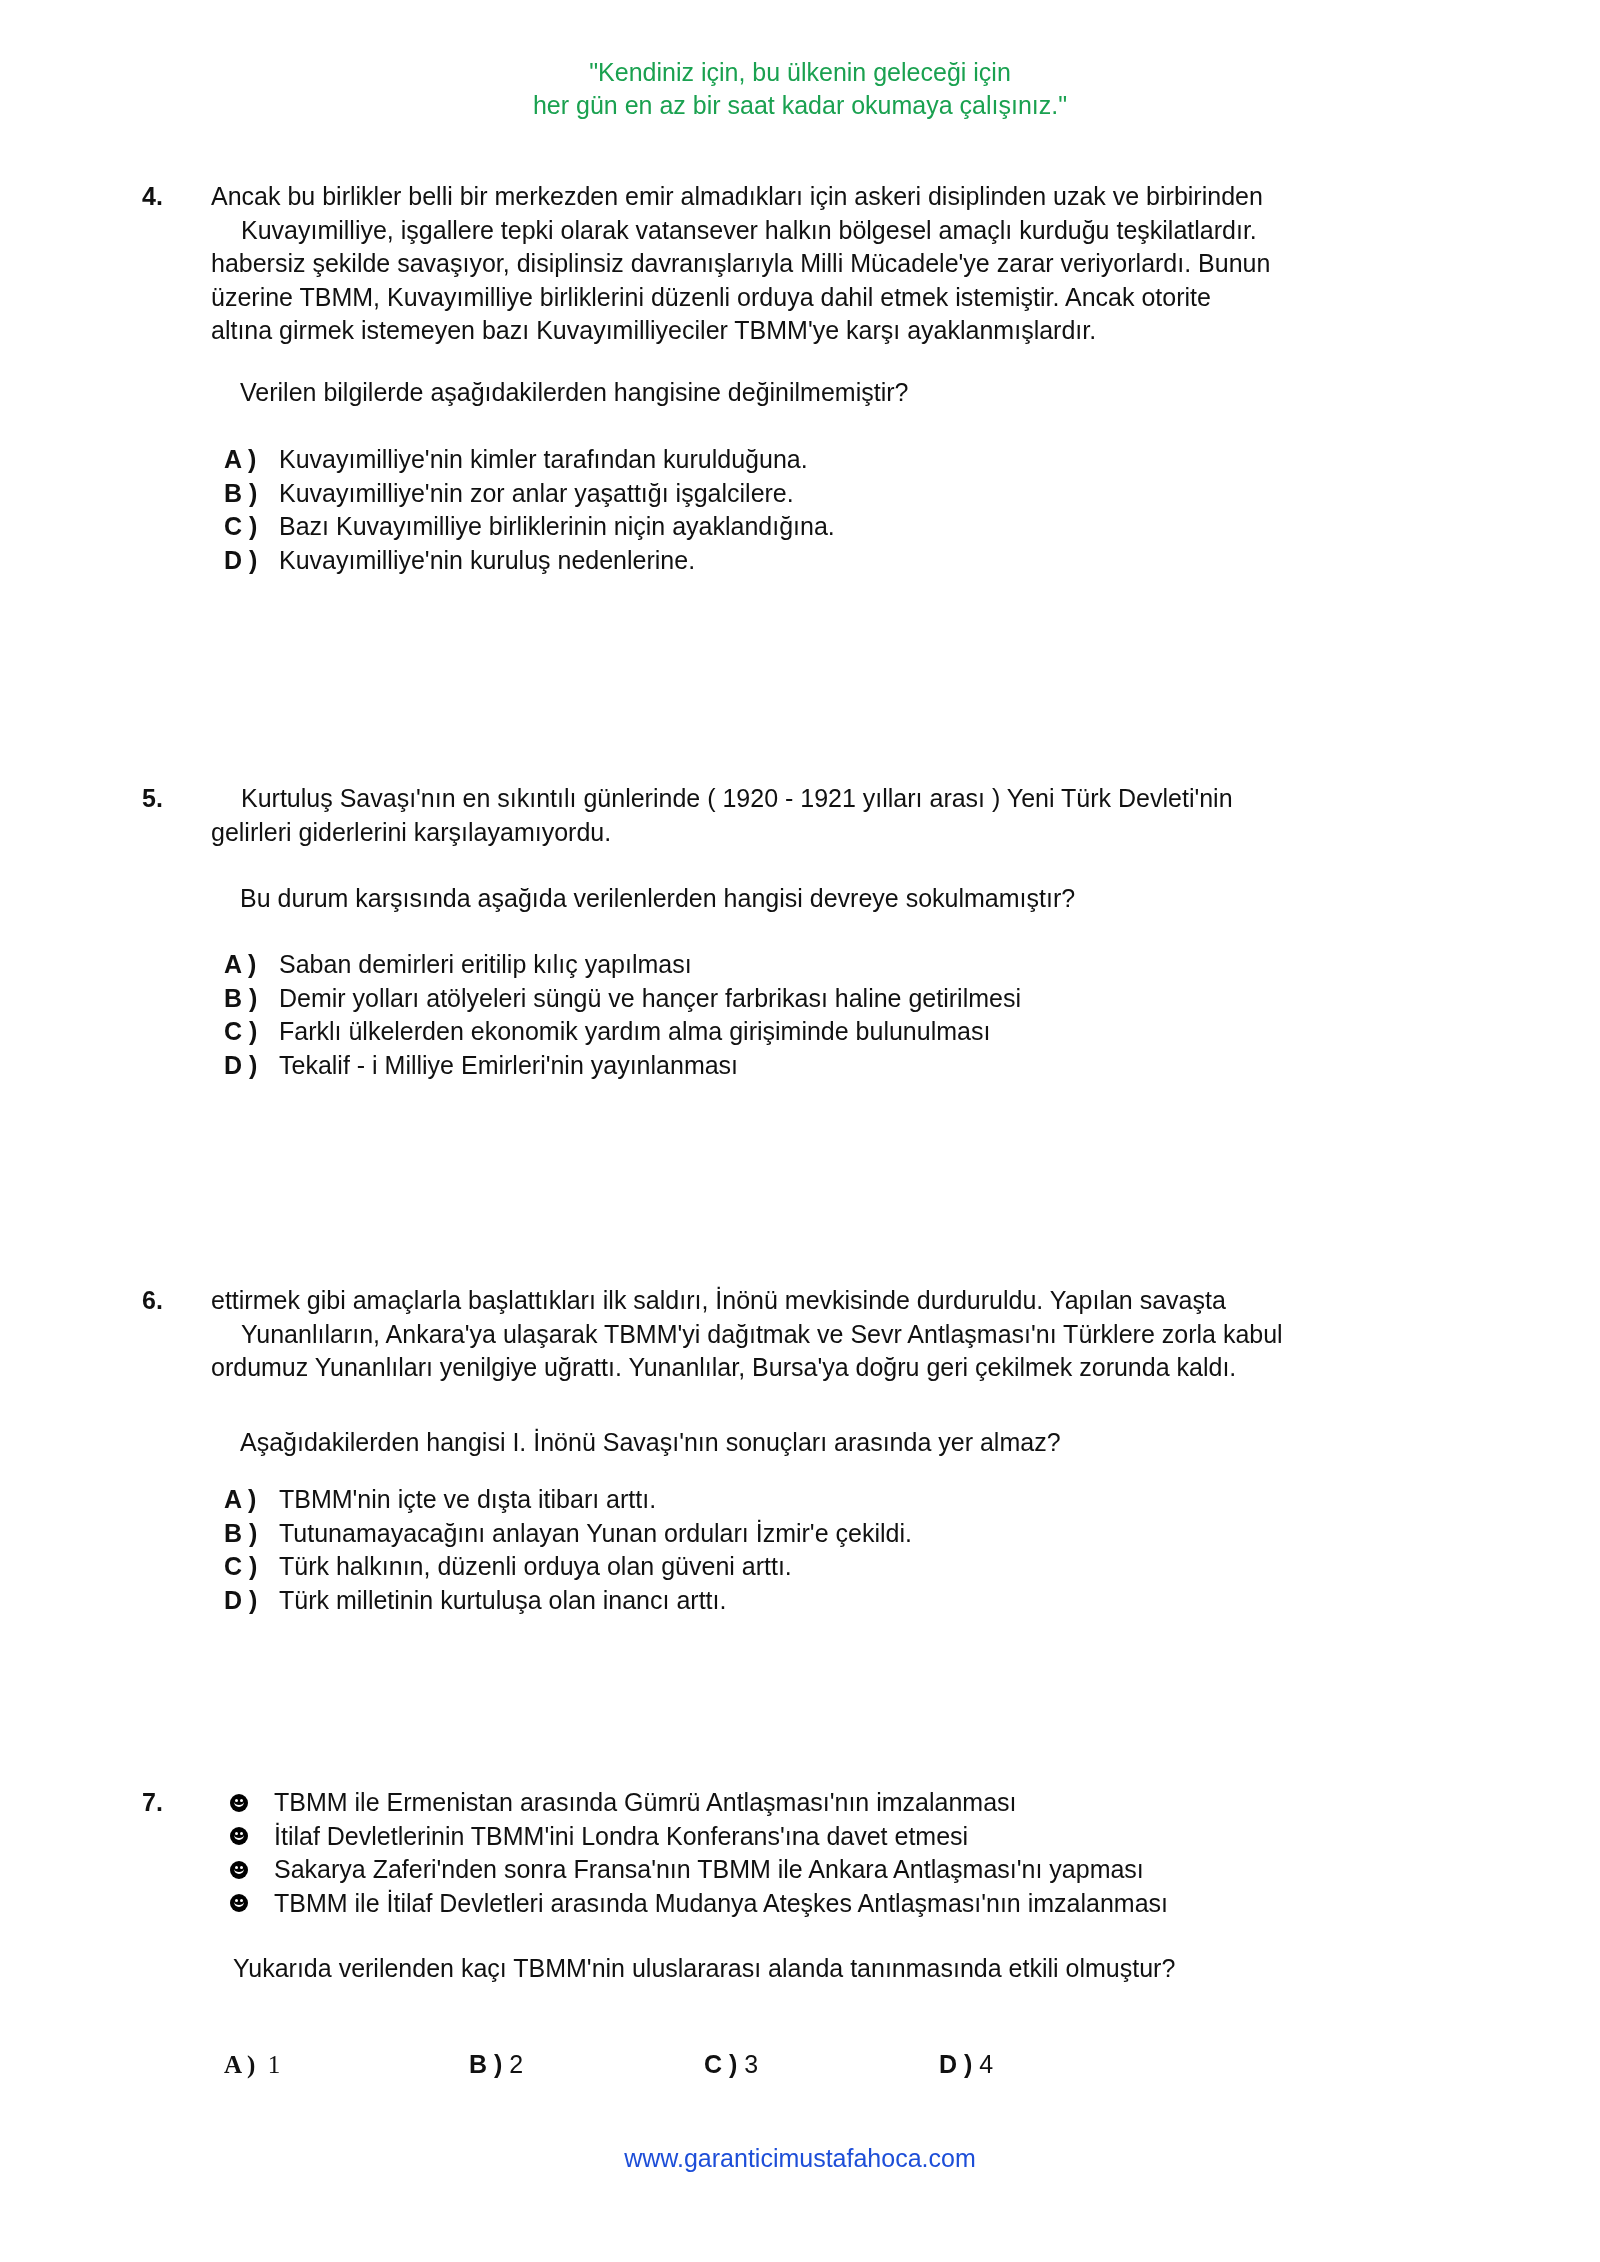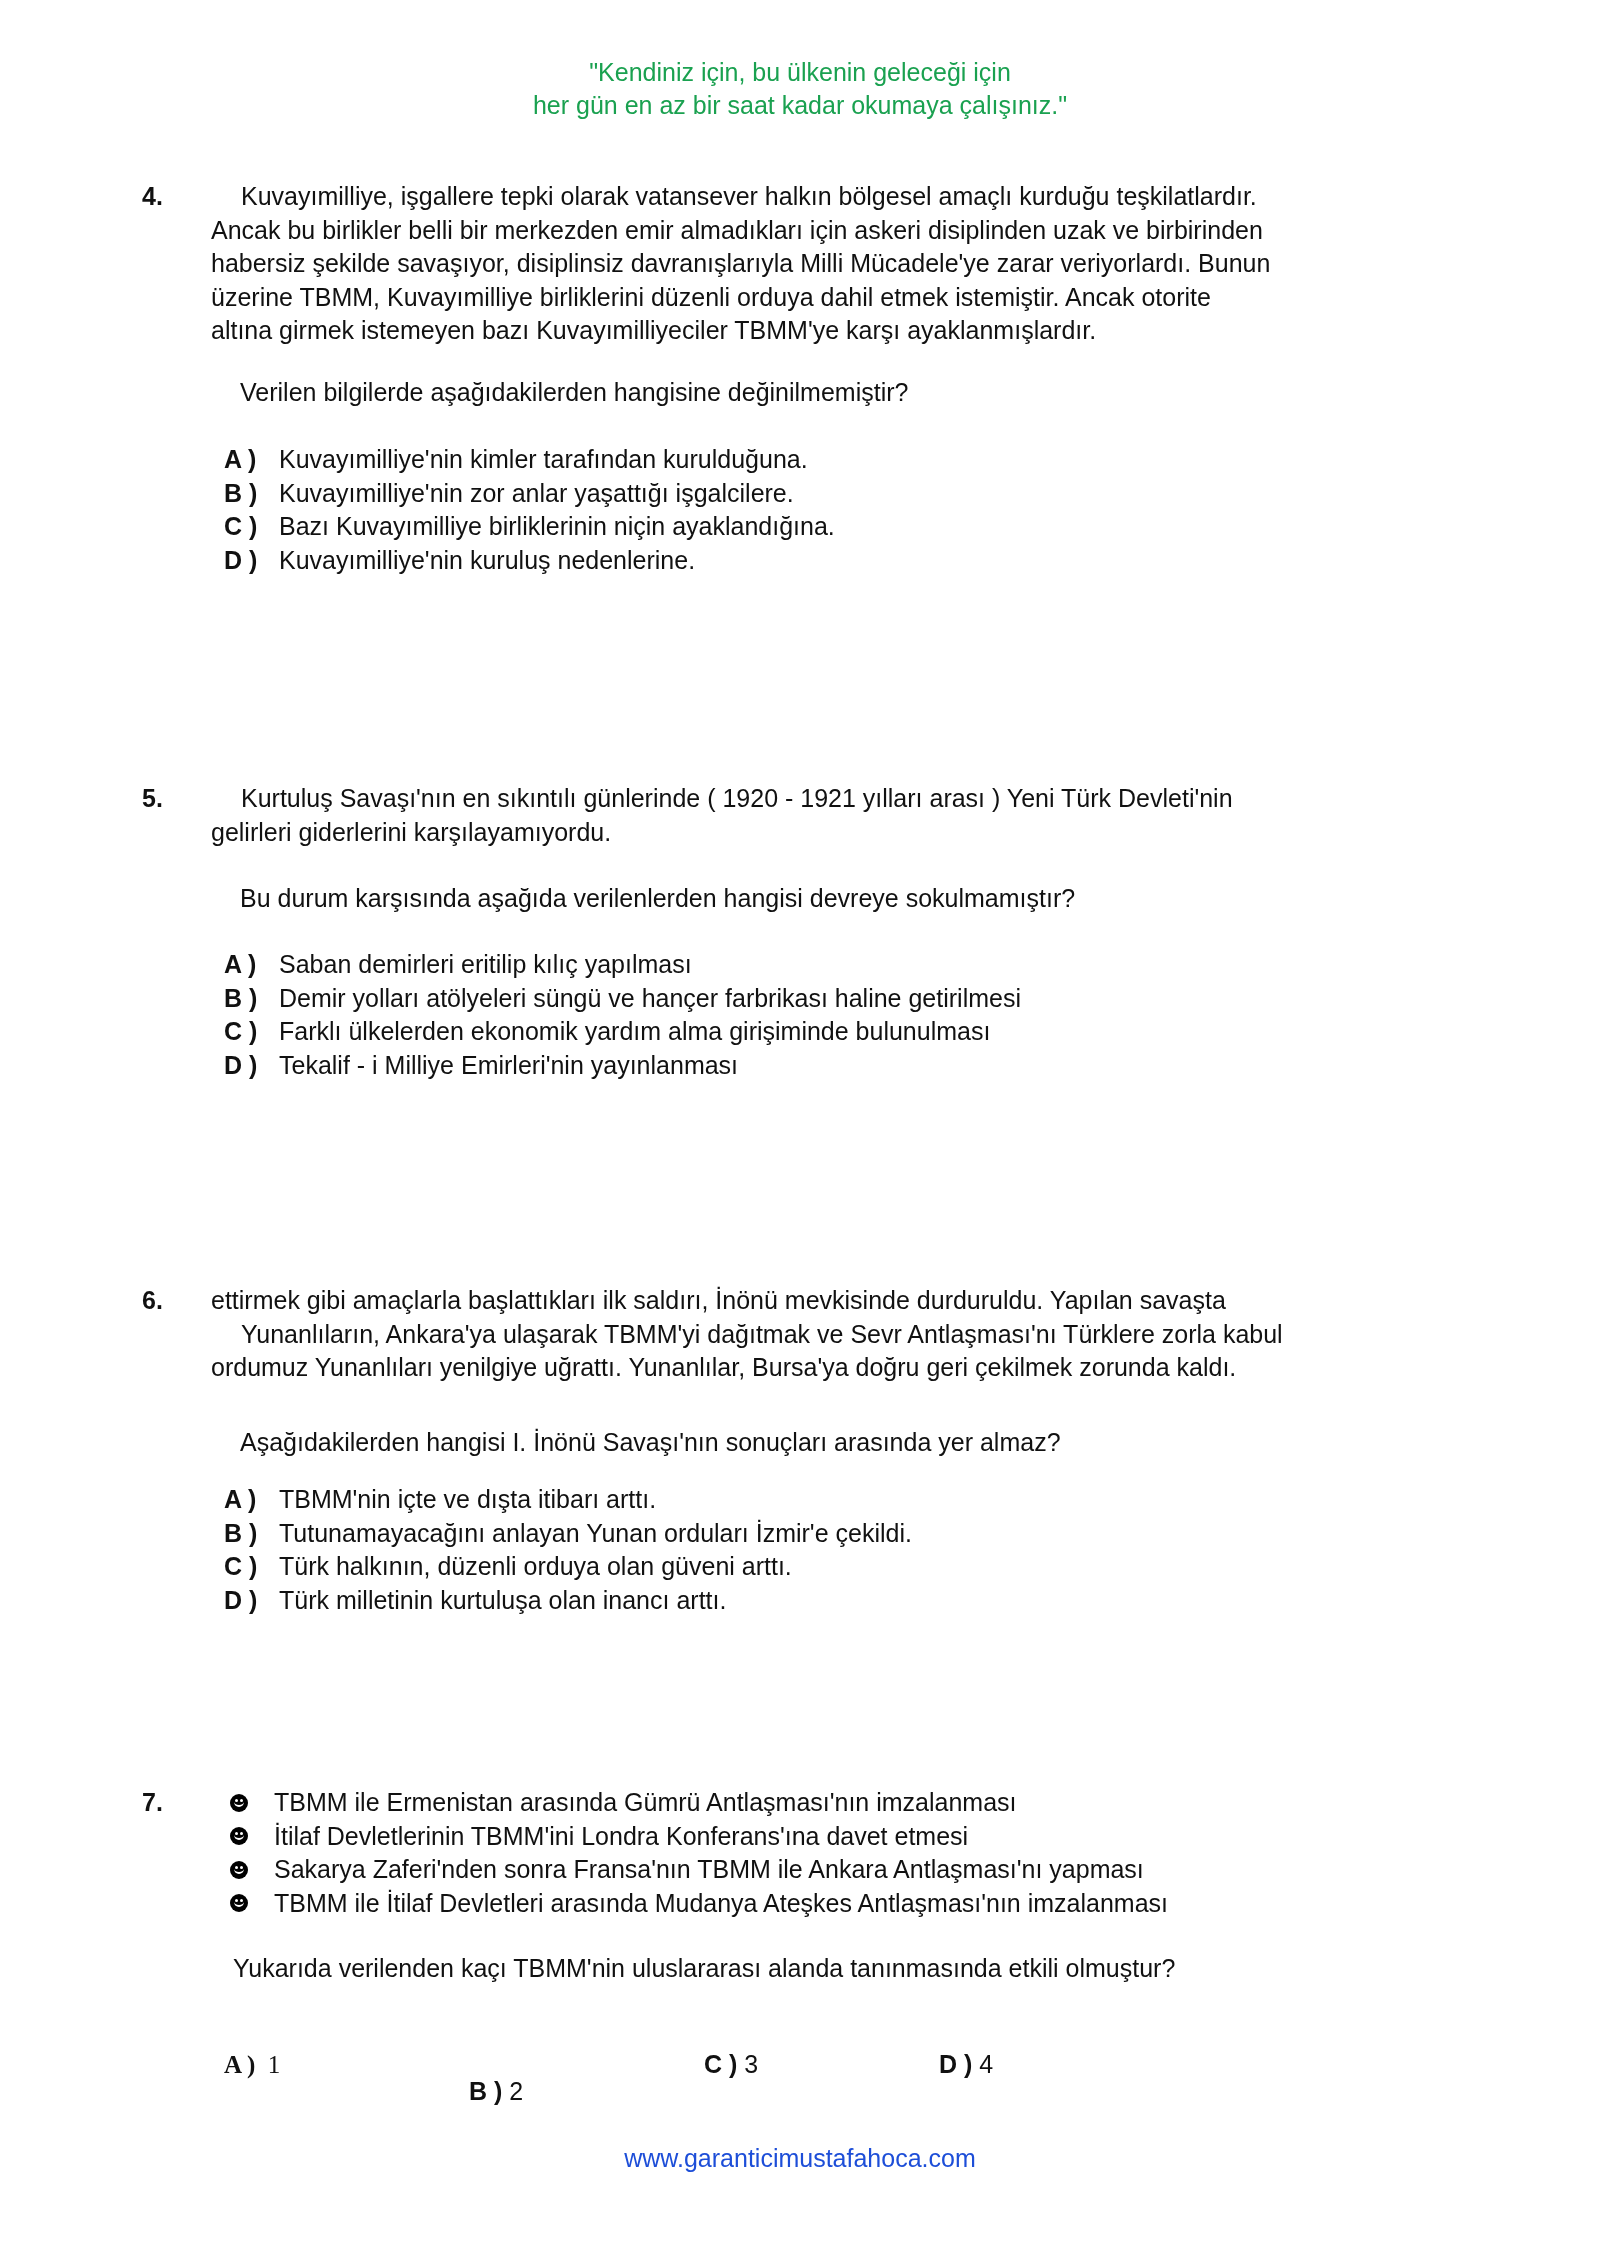--- a/index.html
+++ b/index.html
@@ -50,22 +50,22 @@
 <body>
 
 <div class="motto">
   <div>"Kendiniz için, bu ülkenin geleceği için</div>
   <div>her gün en az bir saat kadar okumaya çalışınız."</div>
 </div>
 
 <div class="q" style="top:180px;">
   <span class="qnum">4.</span>
   <div class="stem">
+    <div>Ancak bu birlikler belli bir merkezden emir almadıkları için askeri disiplinden uzak ve birbirinden</div>
     <div><span class="indent"></span><span>Kuvayımilliye, işgallere tepki olarak vatansever halkın bölgesel amaçlı kurduğu teşkilatlardır.</span></div>
-    <div>Ancak bu birlikler belli bir merkezden emir almadıkları için askeri disiplinden uzak ve birbirinden</div>
     <div>habersiz şekilde savaşıyor, disiplinsiz davranışlarıyla Milli Mücadele'ye zarar veriyorlardı. Bunun</div>
     <div>üzerine TBMM, Kuvayımilliye birliklerini düzenli orduya dahil etmek istemiştir. Ancak otorite</div>
     <div>altına girmek istemeyen bazı Kuvayımilliyeciler TBMM'ye karşı ayaklanmışlardır.</div>
   </div>
   <div class="prompt" style="top:196px;">Verilen bilgilerde  aşağıdakilerden hangisine değinilmemiştir?</div>
   <div class="opts" style="top:263px;">
     <div class="opt">
         <span class="letter">A )</span>
         <span>Kuvayımilliye'nin kimler tarafından kurulduğuna.</span>
       </div>
@@ -163,19 +163,19 @@
     <div class="bullet">
         <span class="smiley">
           <span class="mouth"></span>
         </span>
         <span>TBMM ile İtilaf Devletleri arasında Mudanya Ateşkes Antlaşması'nın imzalanması</span>
       </div>
   </div>
   <div class="prompt" style="top:166px; left:233px;">Yukarıda verilenden kaçı TBMM'nin uluslararası alanda tanınmasında etkili olmuştur?</div>
   <div class="hopts" style="top:262px;">
     <div class="hopt" style="left:0px;font-family:Liberation Serif, serif;"><span class="letter">A )</span>&nbsp;&nbsp;<span>1</span></div>
-    <div class="hopt" style="left:245px;margin-top:27px;"><span class="letter">B )</span>&nbsp;<span>2</span></div>
+    <div class="hopt" style="left:245px;"><span class="letter">B )</span>&nbsp;<span>2</span></div>
     <div class="hopt" style="left:480px;"><span class="letter">C )</span>&nbsp;<span>3</span></div>
     <div class="hopt" style="left:715px;"><span class="letter">D )</span>&nbsp;<span>4</span></div>
   </div>
 </div>
 
 <div class="footer">www.garanticimustafahoca.com</div>
 
 </body></html>

